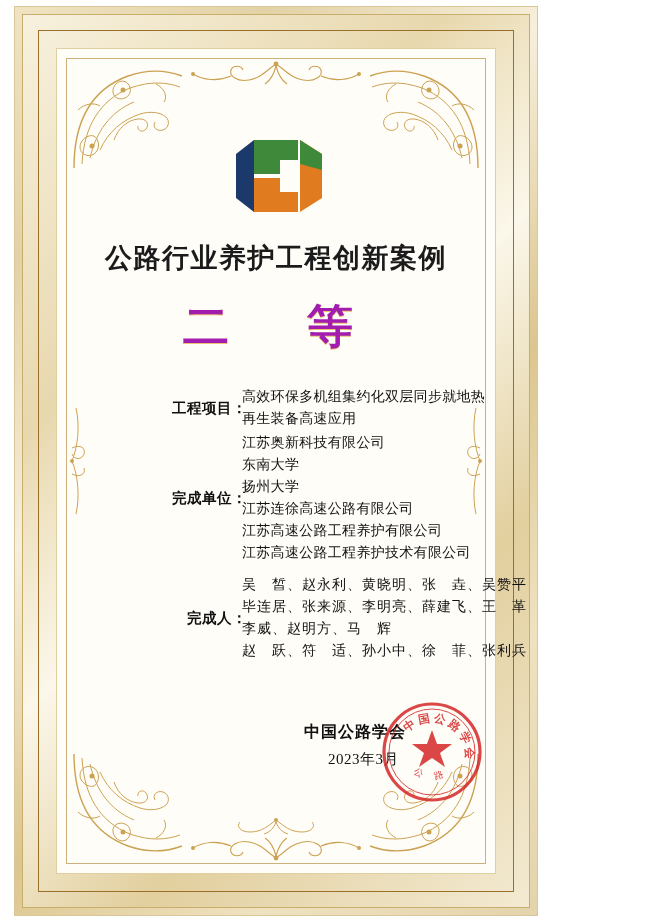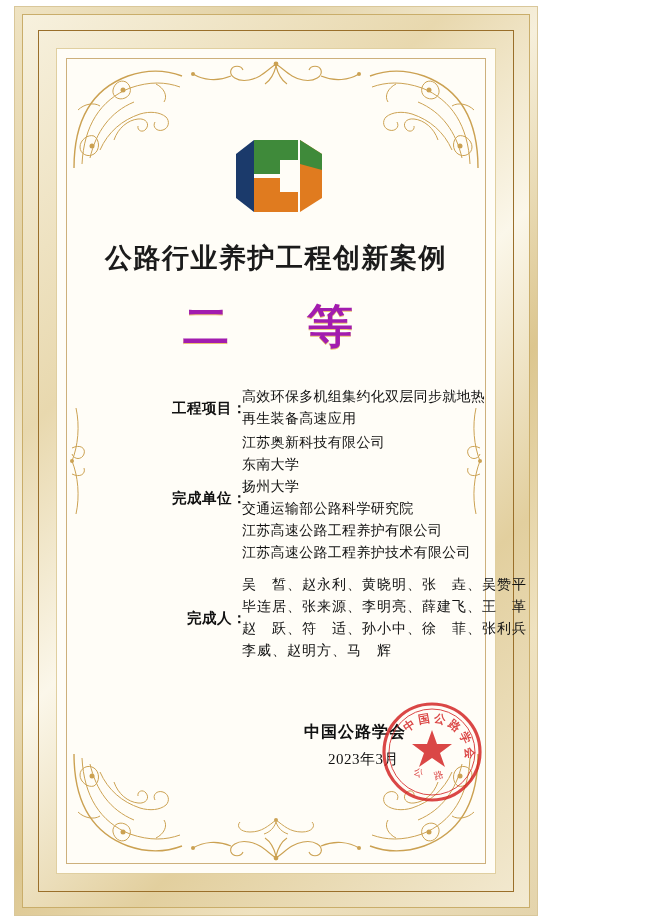--- a/index.html
+++ b/index.html
@@ -363,34 +363,34 @@
         </div>
       </div>
 
       <div class="field-row units">
         <div class="field-label">完成单位</div>
         <div class="field-colon">：</div>
         <div class="field-value units">
           <span class="line">江苏奥新科技有限公司</span>
           <span class="line">东南大学</span>
           <span class="line">扬州大学</span>
-          <span class="line">交通运输部公路科学研究院</span>
+          <span class="line">江苏连徐高速公路有限公司</span>
           <span class="line">江苏高速公路工程养护有限公司</span>
           <span class="line">江苏高速公路工程养护技术有限公司</span>
         </div>
       </div>
 
       <div class="field-row people">
         <div class="field-label">完成人</div>
         <div class="field-colon">：</div>
         <div class="field-value people">
           <span class="line">吴　皙、赵永利、黄晓明、张　垚、吴赞平</span>
           <span class="line">毕连居、张来源、李明亮、薛建飞、王　革</span>
+          <span class="line">李威、赵明方、马　辉</span>
           <span class="line">赵　跃、符　适、孙小中、徐　菲、张利兵</span>
-          <span class="line">李威、赵明方、马　辉</span>
         </div>
       </div>
     </div>
 
   </div>
 
   <div class="issuer">
     <div class="issuer-org">中国公路学会</div>
     <div class="issuer-date">2023年3月</div>
     <div class="seal">

